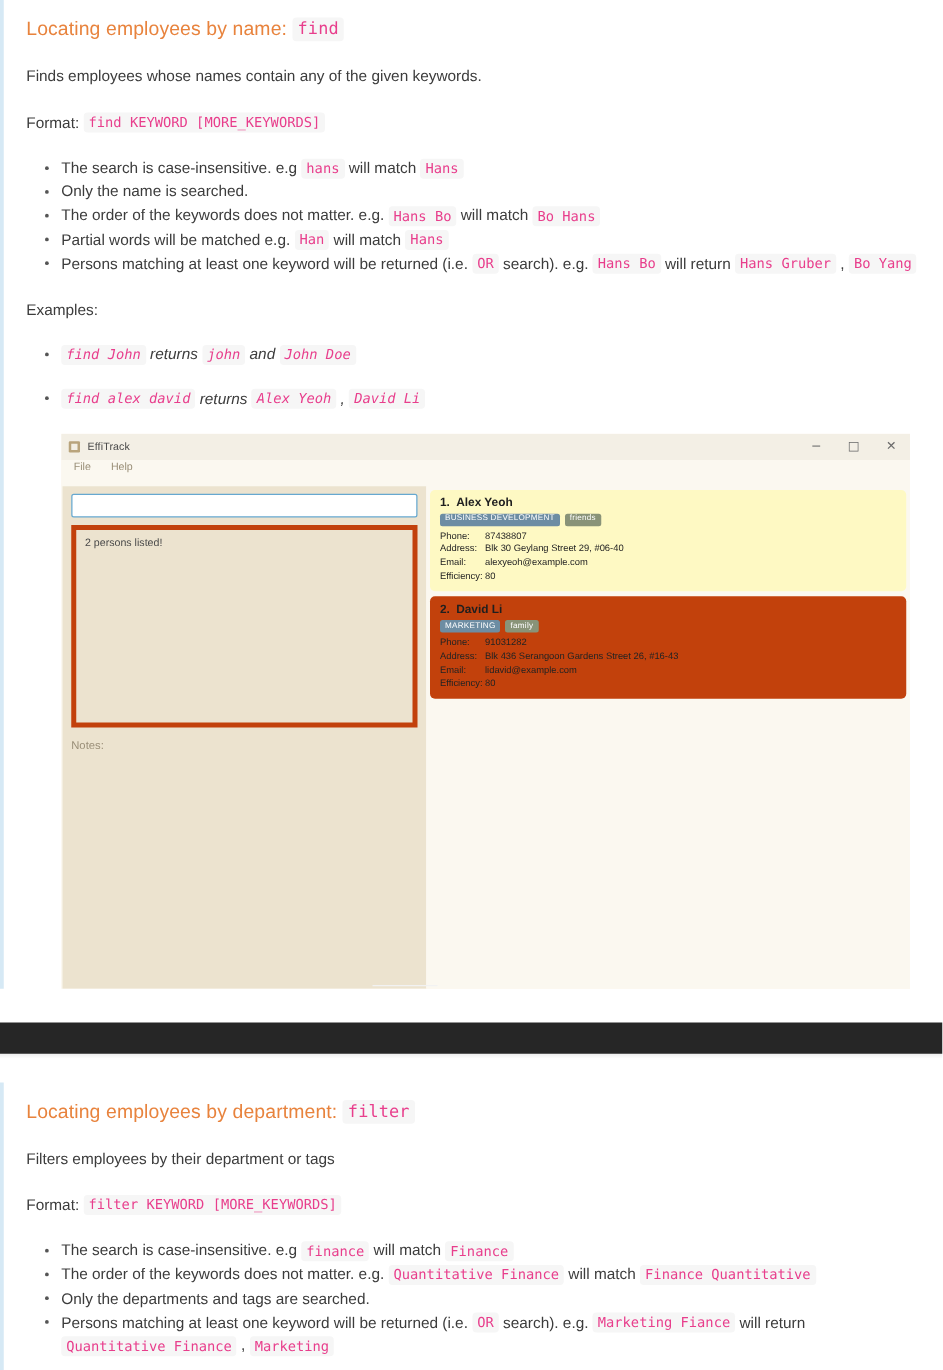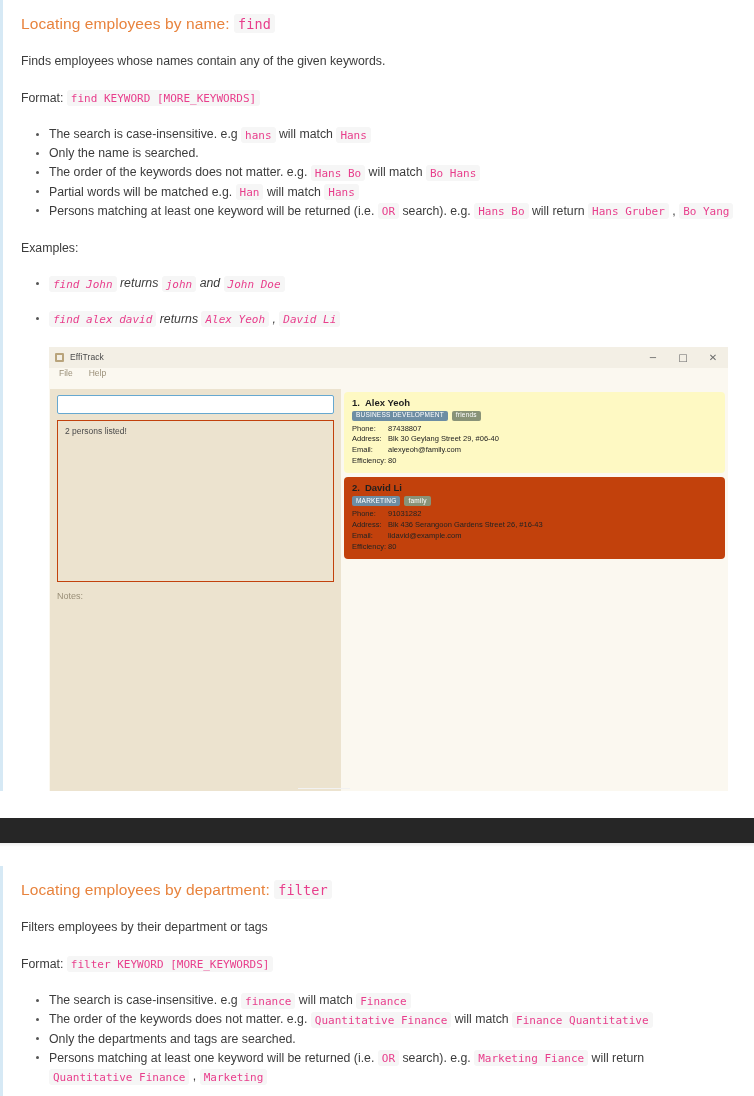--- a/index.html
+++ b/index.html
@@ -169,21 +169,21 @@
     height: 19px;
     background: #ffffff;
     border: 1.4px solid #66a8d0;
     border-radius: 2px;
     box-sizing: border-box;
   }
   .result-box {
     margin-top: 6px;
     height: 162px;
     background: #ece3cf;
-    border: 1px solid #c2410c;
+    border: 4px solid #c2410c;
     box-sizing: border-box;
     padding: 5px 7px;
   }
   .result-text {
     font-size: 8.5px;
     color: #4a4a4a;
   }
   .notes-label {
     margin-top: 9px;
     font-size: 9px;
@@ -328,21 +328,21 @@
               <div class="p-row">
                 <span class="lbl">Phone:</span>
                 <span class="val">87438807</span>
               </div>
               <div class="p-row">
                 <span class="lbl">Address:</span>
                 <span class="val">Blk 30 Geylang Street 29, #06-40</span>
               </div>
               <div class="p-row">
                 <span class="lbl">Email:</span>
-                <span class="val">alexyeoh@family.com</span>
+                <span class="val">alexyeoh@example.com</span>
               </div>
               <div class="p-row">
                 <span class="lbl">Efficiency:</span>
                 <span class="val">80</span>
               </div>
             </div>
             <div class="person-card c2">
               <div class="p-name"><span class="idx">2.</span><span>David Li</span></div>
               <div class="p-badges">
                 <span class="badge dept">MARKETING</span>

